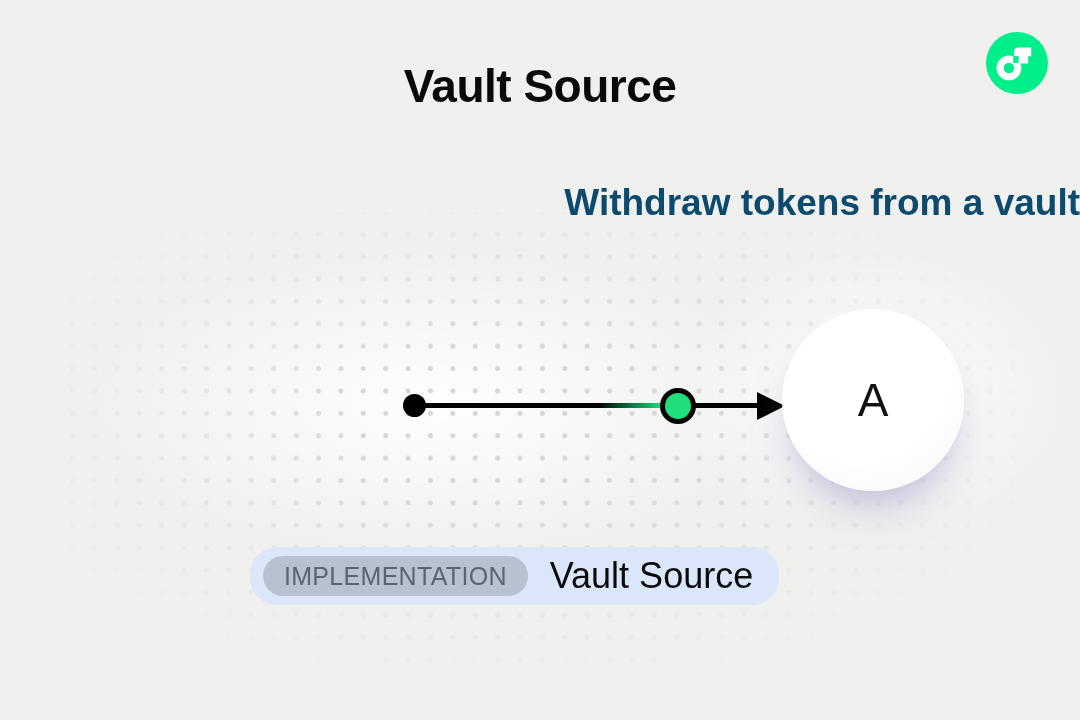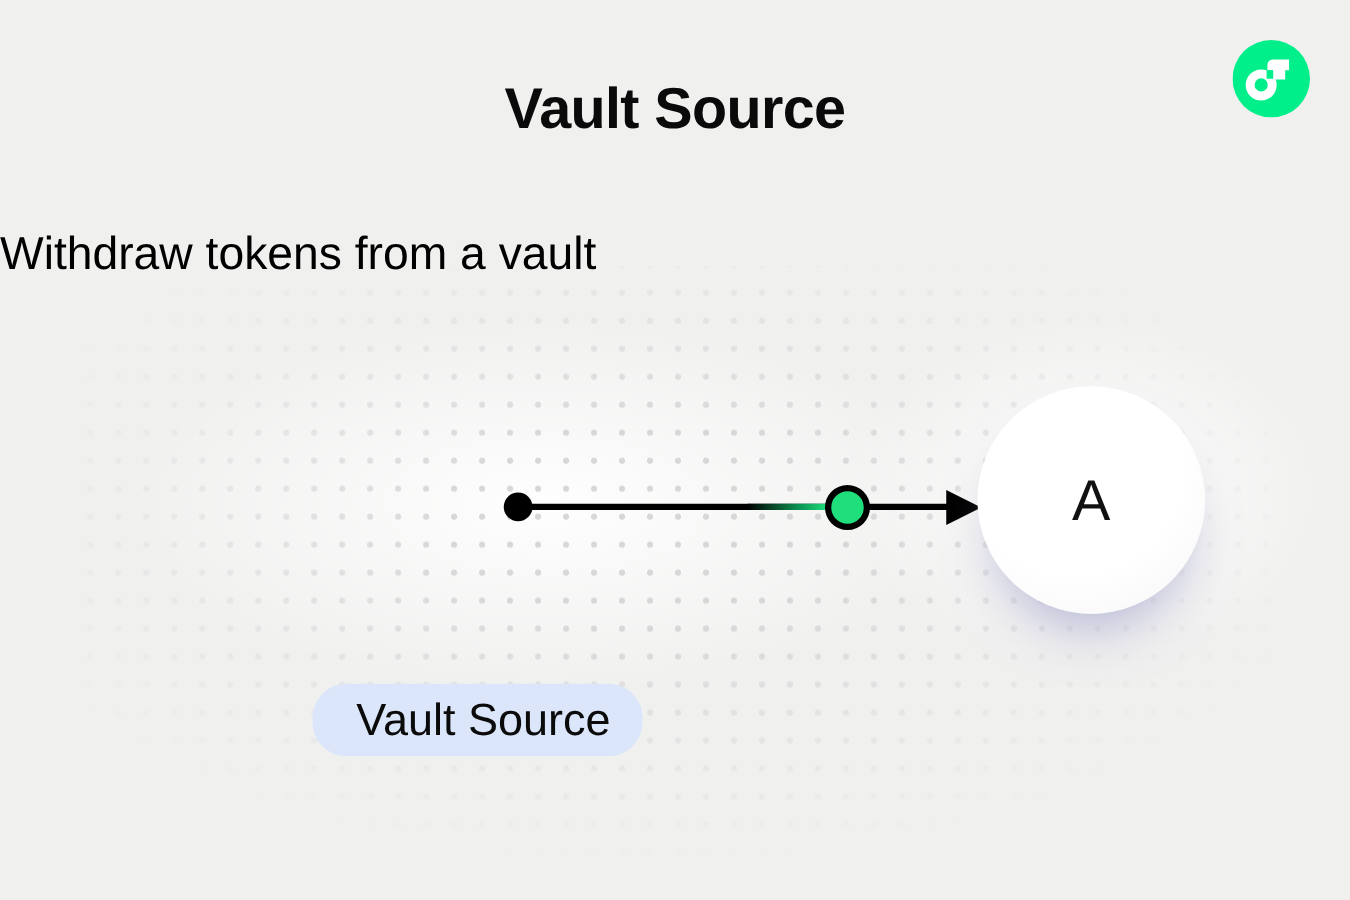--- a/index.html
+++ b/index.html
@@ -48,25 +48,25 @@
     font-size: 46px;
     line-height: 1;
     font-weight: 700;
     letter-spacing: -0.5px;
     color: var(--ink, #0A0A0A);
   }
   .subtitle {
     position: absolute;
     left: 0; right: 0; top: 184px;
     margin: 0;
-    text-align: left;
+    text-align: right;
     font-size: 37px;
     line-height: 1;
-    font-weight: 400;
-    color: #000000;
+    font-weight: 700;
+    color: #0c4a6e;
   }
   .vault-box {
     position: absolute;
     left: 96px; top: 338px;
     width: 321px; height: 138px;
     box-sizing: border-box;
     border-radius: 30px;
     border: 5px solid #ffffff;
     background: linear-gradient(155deg, #fdfdfe 0%, #f6f6f8 100%);
     box-shadow: 0 22px 35px -12px rgba(148, 151, 192, 0.45);
@@ -179,16 +179,17 @@
   <div class="edge-line"></div>
   <div class="edge-line-green"></div>
   <div class="green-node"></div>
   <div class="arrowhead"></div>
 
   <div class="circle-a">
     <span>A</span>
   </div>
 
   <div class="badge">
+    <span class="badge-tag">IMPLEMENTATION</span>
     <span class="badge-label">Vault Source</span>
   </div>
 
 </div>
 
 </body></html>

